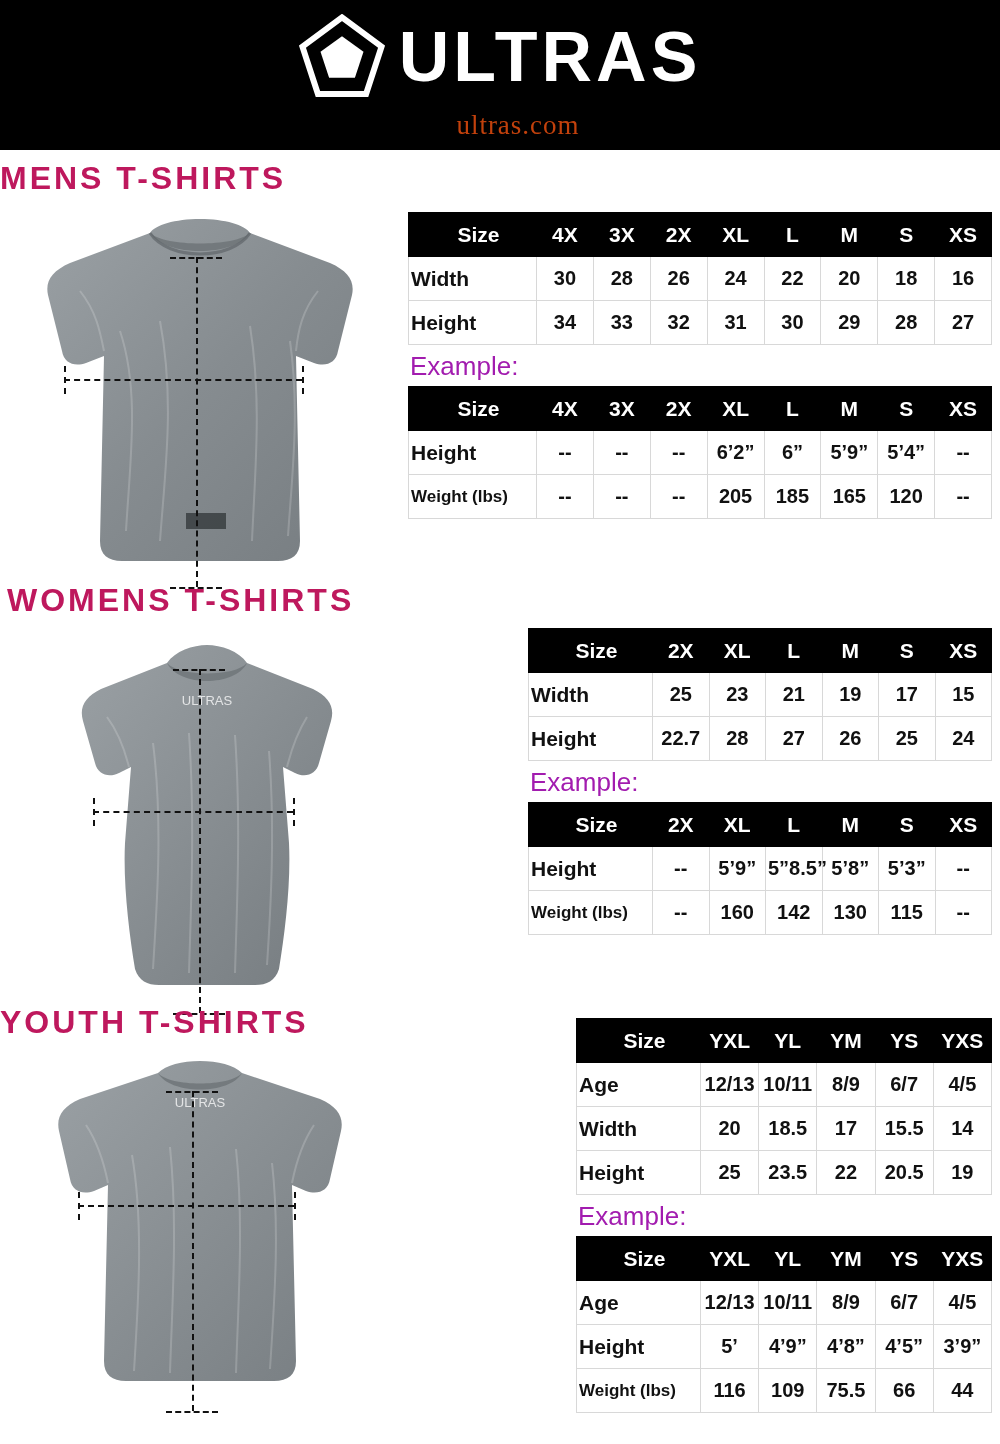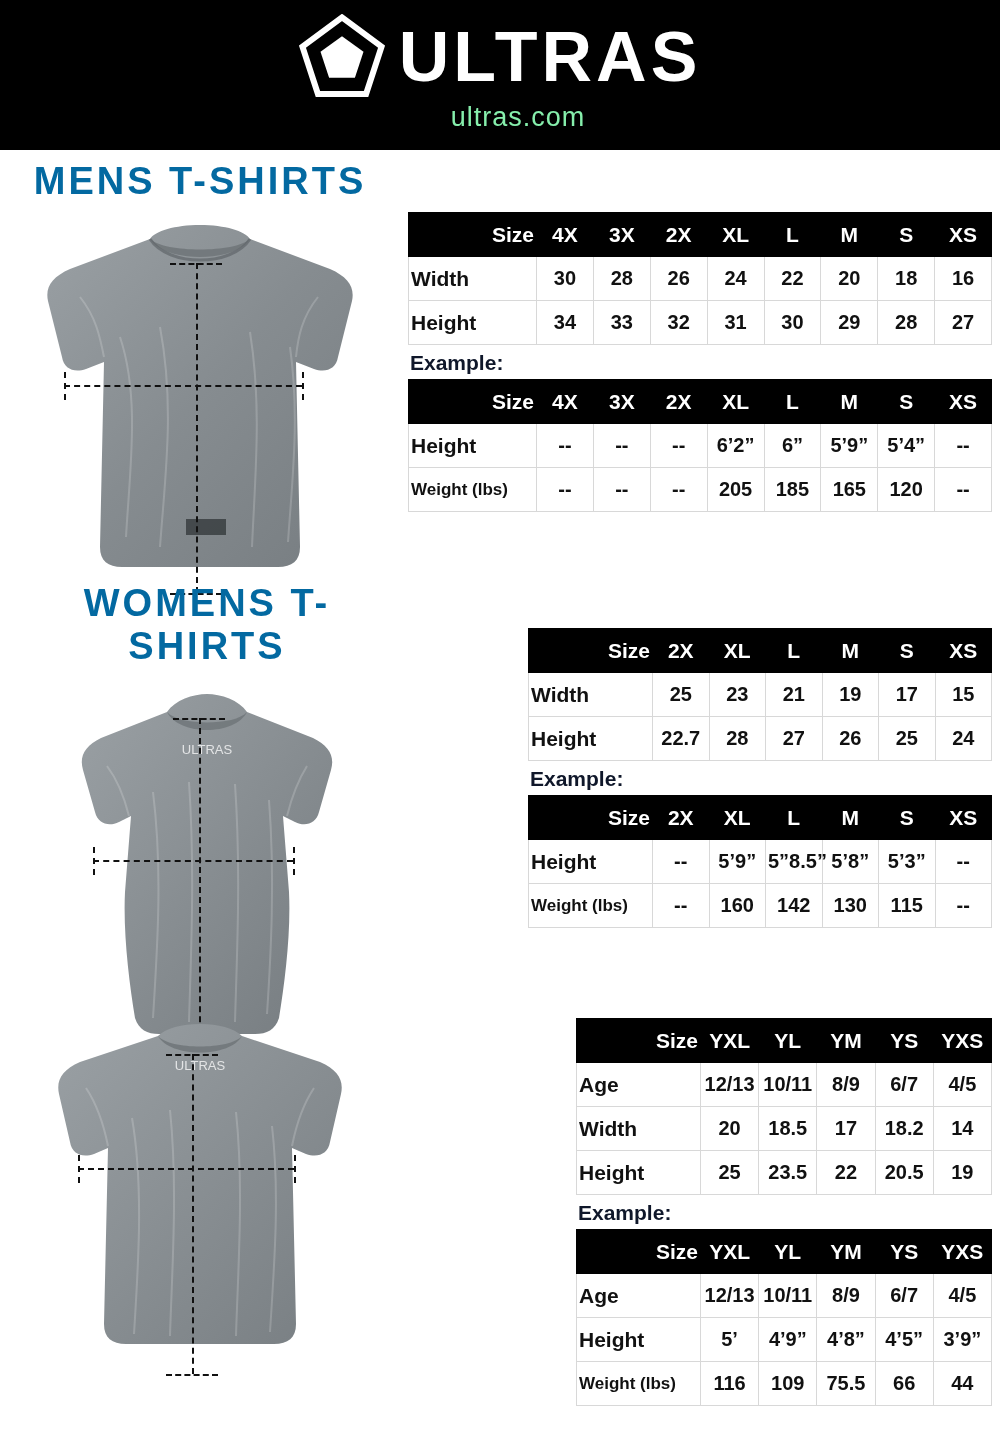--- a/index.html
+++ b/index.html
@@ -38,37 +38,37 @@
   .logo-mark { width: 86px; height: 86px; display: block; }
   .logo-text {
     color: #ffffff;
     font-size: 70px;
     font-weight: bold;
     letter-spacing: 4px;
     line-height: 1;
     font-family: "Liberation Sans", sans-serif;
   }
   .logo-sub {
-    color: #86efac;
+    color: #c2410c;
     font-size: 27px;
     letter-spacing: 1px;
-    margin-top: 2px;
+    margin-top: 10px;
     margin-left: 36px;
-    font-family: Liberation Sans, sans-serif;
+    font-family: Liberation Serif, serif;
   }
 
   
   .section { position: absolute; }
   .sec-title {
-    font-size: 38px;
+    font-size: 32px;
     font-weight: bold;
     letter-spacing: 3px;
-    color: #0369a1;
+    color: #be185d;
     font-family: "Liberation Sans", sans-serif;
-    text-align: center;
+    text-align: left;
   }
 
   
   .shirt-box { position: relative; }
   .shirt-svg { display: block; }
   .dash-h, .dash-v {
     position: absolute;
   }
   .dash-h {
     border-top: 2px dashed #111;
@@ -94,34 +94,34 @@
     color: #111;
     height: 44px;
     padding: 0 2px;
   }
   table.sz thead th {
     background: #000000;
     color: #ffffff;
     border: 1px solid #000000;
     font-size: 21px;
   }
-  table.sz thead th.lbl { text-align: right; padding-left: 14px; }
+  table.sz thead th.lbl { text-align: center; padding-left: 14px; }
   table.sz tbody th {
     text-align: left;
     font-size: 21px;
     background: #fff;
   }
   table.sz tbody th.small {
     font-size: 17px;
     line-height: 1.05;
   }
   .example-label {
-    font-size: 21px;
-    font-weight: bold;
-    color: #0f172a;
+    font-size: 26px;
+    font-weight: normal;
+    color: #a21caf;
     font-family: "Liberation Sans", sans-serif;
     margin: 6px 0 4px 2px;
   }
   td.tiny { font-size: 16px; }
 </style>
 </head>
 <body>
 
 <div id="page">
 
@@ -369,20 +369,21 @@
           <td>142</td>
           <td>130</td>
           <td>115</td>
           <td>--</td>
         </tr>
       </tbody>
     </table>
   </div>
 
   <div class="section" style="left:0; top:1004px; width:400px;">
+    <div class="sec-title">YOUTH  T-SHIRTS</div>
     <div class="shirt-box" style="margin-top:14px; height:350px;">
       <svg class="shirt-svg" width="400" height="350" viewBox="0 0 400 350">
         <defs>
           <linearGradient id="gy" x1="0" y1="0" x2="1" y2="1">
             <stop offset="0%" stop-color="#9aa0a4"></stop>
             <stop offset="55%" stop-color="#878d91"></stop>
             <stop offset="100%" stop-color="#787e82"></stop>
           </linearGradient>
         </defs>
         <path d="M158 18 C166 10 182 6 200 6 C218 6 234 10 242 18
@@ -431,21 +432,21 @@
           <td class="tiny">10/11</td>
           <td class="tiny">8/9</td>
           <td class="tiny">6/7</td>
           <td class="tiny">4/5</td>
         </tr>
         <tr>
           <th>Width</th>
           <td>20</td>
           <td>18.5</td>
           <td>17</td>
-          <td>18.2</td>
+          <td>15.5</td>
           <td>14</td>
         </tr>
         <tr>
           <th>Height</th>
           <td>25</td>
           <td>23.5</td>
           <td>22</td>
           <td>20.5</td>
           <td>19</td>
         </tr>

